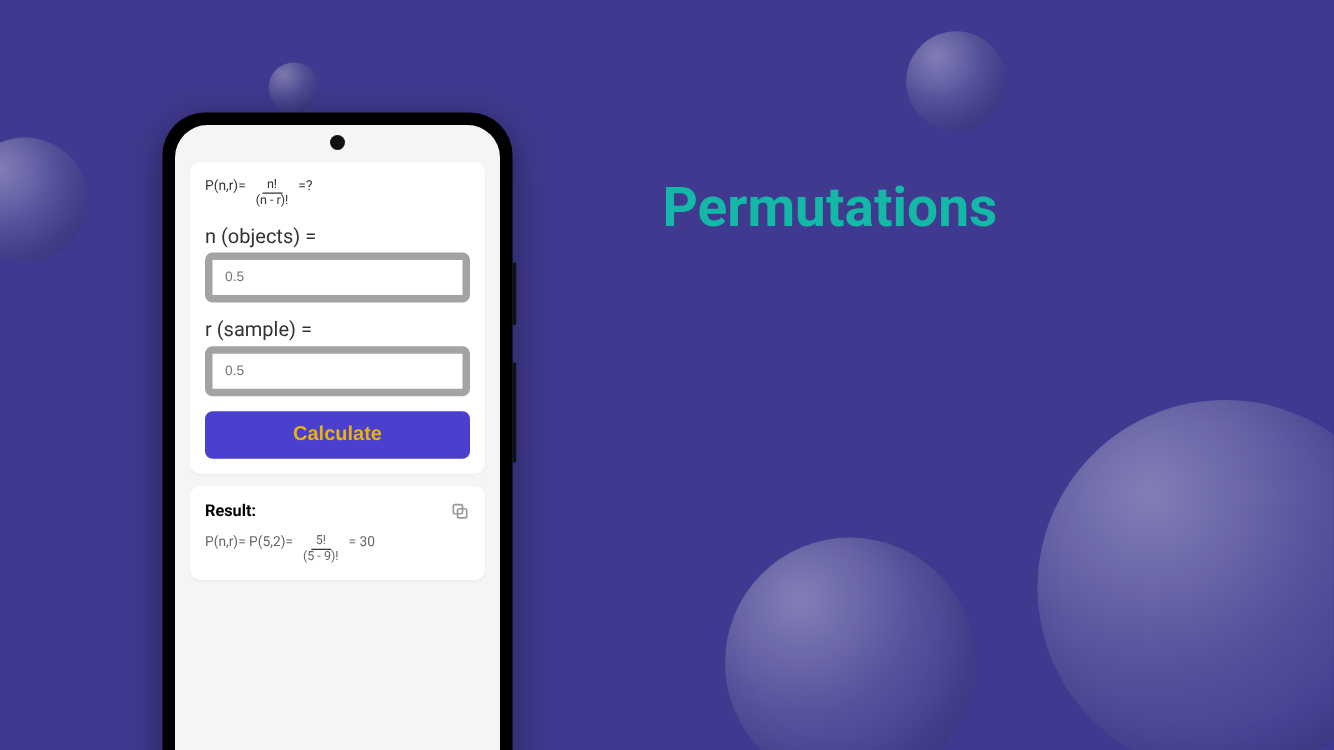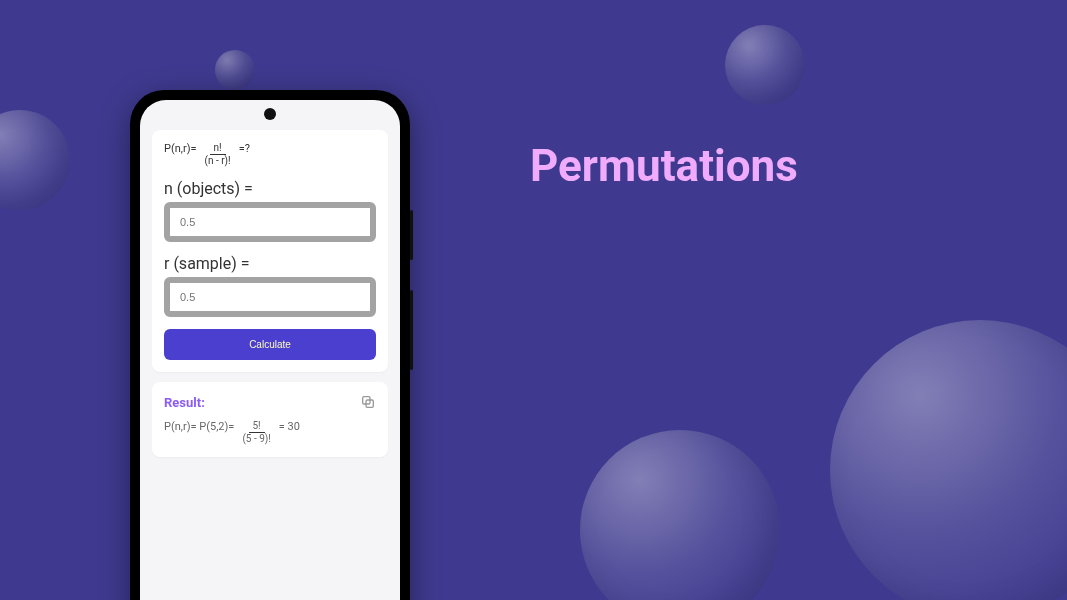--- a/index.html
+++ b/index.html
@@ -20,21 +20,21 @@
   .sphere1 { width: 100px; height: 100px; top: 110px; left: -30px; }
   .sphere2 { width: 40px; height: 40px; top: 50px; left: 215px; }
   .sphere3 { width: 80px; height: 80px; top: 25px; left: 725px; }
   .sphere4 { width: 300px; height: 300px; top: 320px; left: 830px; }
   .sphere5 { width: 200px; height: 200px; top: 430px; left: 580px; }
 
   .title {
     position: absolute;
     top: 140px;
     left: 530px;
-    color: #f0abfc;
+    color: #14b8a6;
     font-weight: 700;
     font-size: 44px;
     line-height: 1.2;
   }
 
   .phone {
     position: absolute;
     top: 90px;
     left: 130px;
     width: 280px;
@@ -120,37 +120,38 @@
     border-radius: 6px;
     padding: 8px 10px;
     font-size: 11px;
     color: #9e9e9e;
     background: #fff;
     margin-bottom: 12px;
   }
   .calc-btn {
     width: 100%;
     background: #4a3fce;
-    color: #fef9c3;
+    color: #eab308;
     border: none;
     border-radius: 6px;
     padding: 10px;
-    font-size: 10px;
+    font-size: 16px;
     cursor: pointer;
+    font-weight: bold;
   }
   .result-header {
     display: flex;
     justify-content: space-between;
     align-items: center;
     margin-bottom: 10px;
   }
   .result-title {
     font-weight: 700;
     font-size: 13px;
-    color: #8b5cf6;
+    color: #000000;
   }
   .copy-icon {
     width: 16px;
     height: 16px;
     color: #999;
   }
   .result-line {
     display: flex;
     align-items: flex-start;
     font-size: 11px;

